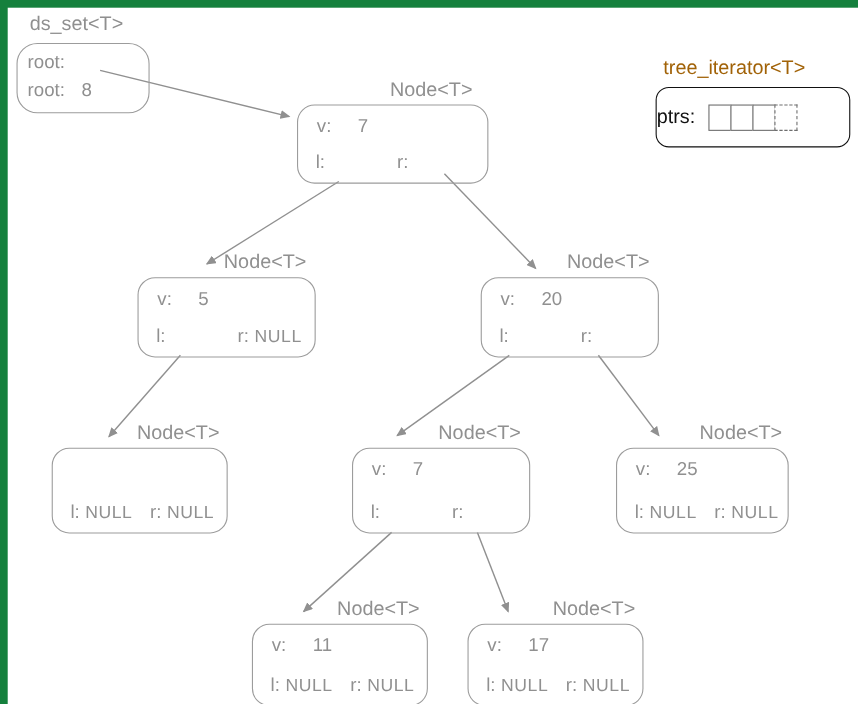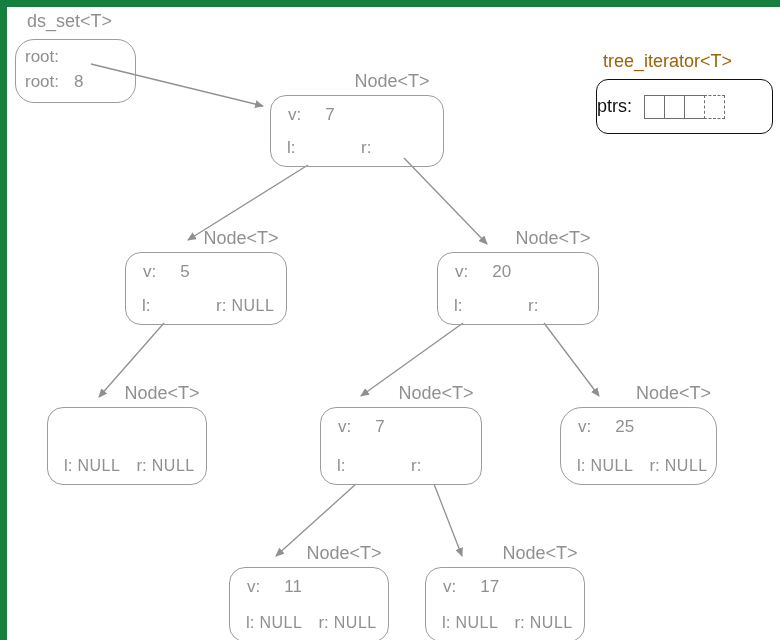--- a/index.html
+++ b/index.html
@@ -39,21 +39,21 @@
   .lrrow { position:absolute; left:16px; right:8px; bottom:8px; font-size:17px; white-space:nowrap; }
   .nul { font-size:16px; margin-left:5px; letter-spacing:0.5px; }
   .spread .pair:first-child { display:inline-block; width:74px; }
   .compact .pair + .pair { margin-left:16px; }
 
   .ng-root { left:263px; top:62px;  width:174px; } .ng-root .node-box { height:70px; }
   .ng-5    { left:118px; top:219px; width:162px; } .ng-5   .node-box { height:71px; }
   .ng-20   { left:430px; top:219px; width:162px; } .ng-20  .node-box { height:71px; }
   .ng-2    { left:40px;  top:374px; width:160px; } .ng-2   .node-box { height:76px; }
   .ng-14   { left:313px; top:374px; width:162px; } .ng-14  .node-box { height:76px; }
-  .ng-25   { left:553px; top:374px; width:157px; } .ng-25  .node-box { height:76px;border-radius:22px; }
+  .ng-25   { left:553px; top:374px; width:157px; } .ng-25  .node-box { height:76px; }
   .ng-10   { left:222px; top:534px; width:160px; } .ng-10  .node-box { height:73px; }
   .ng-17   { left:418px; top:534px; width:160px; } .ng-17  .node-box { height:73px; }
 
   .bottom-bar { position:absolute; left:0; right:0; bottom:0; height:4px; background:#4d6fd2; }
 </style>
 </head>
 <body>
 
 <div id="canvas">
 

